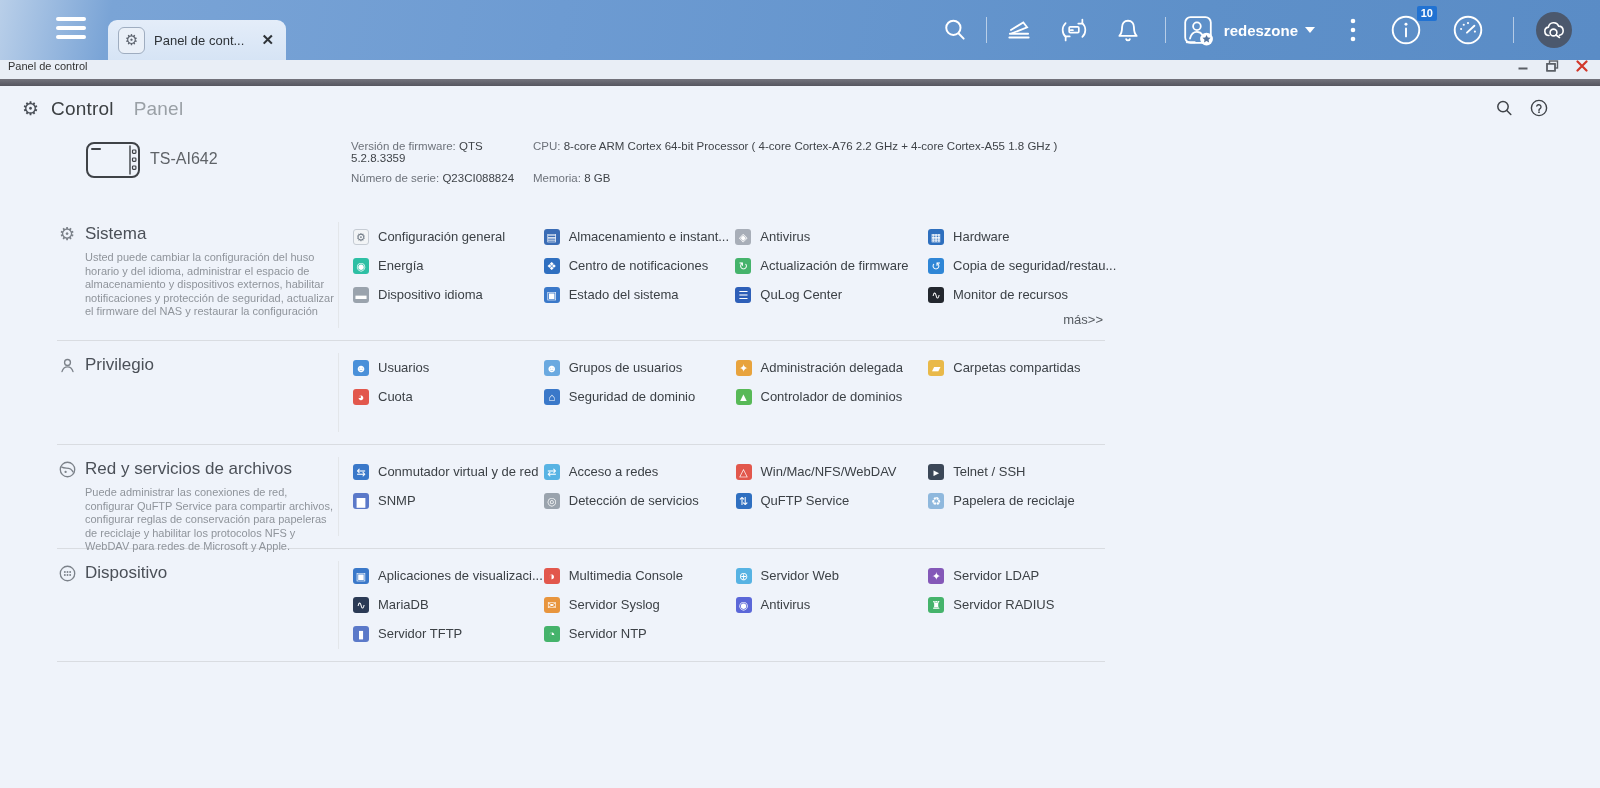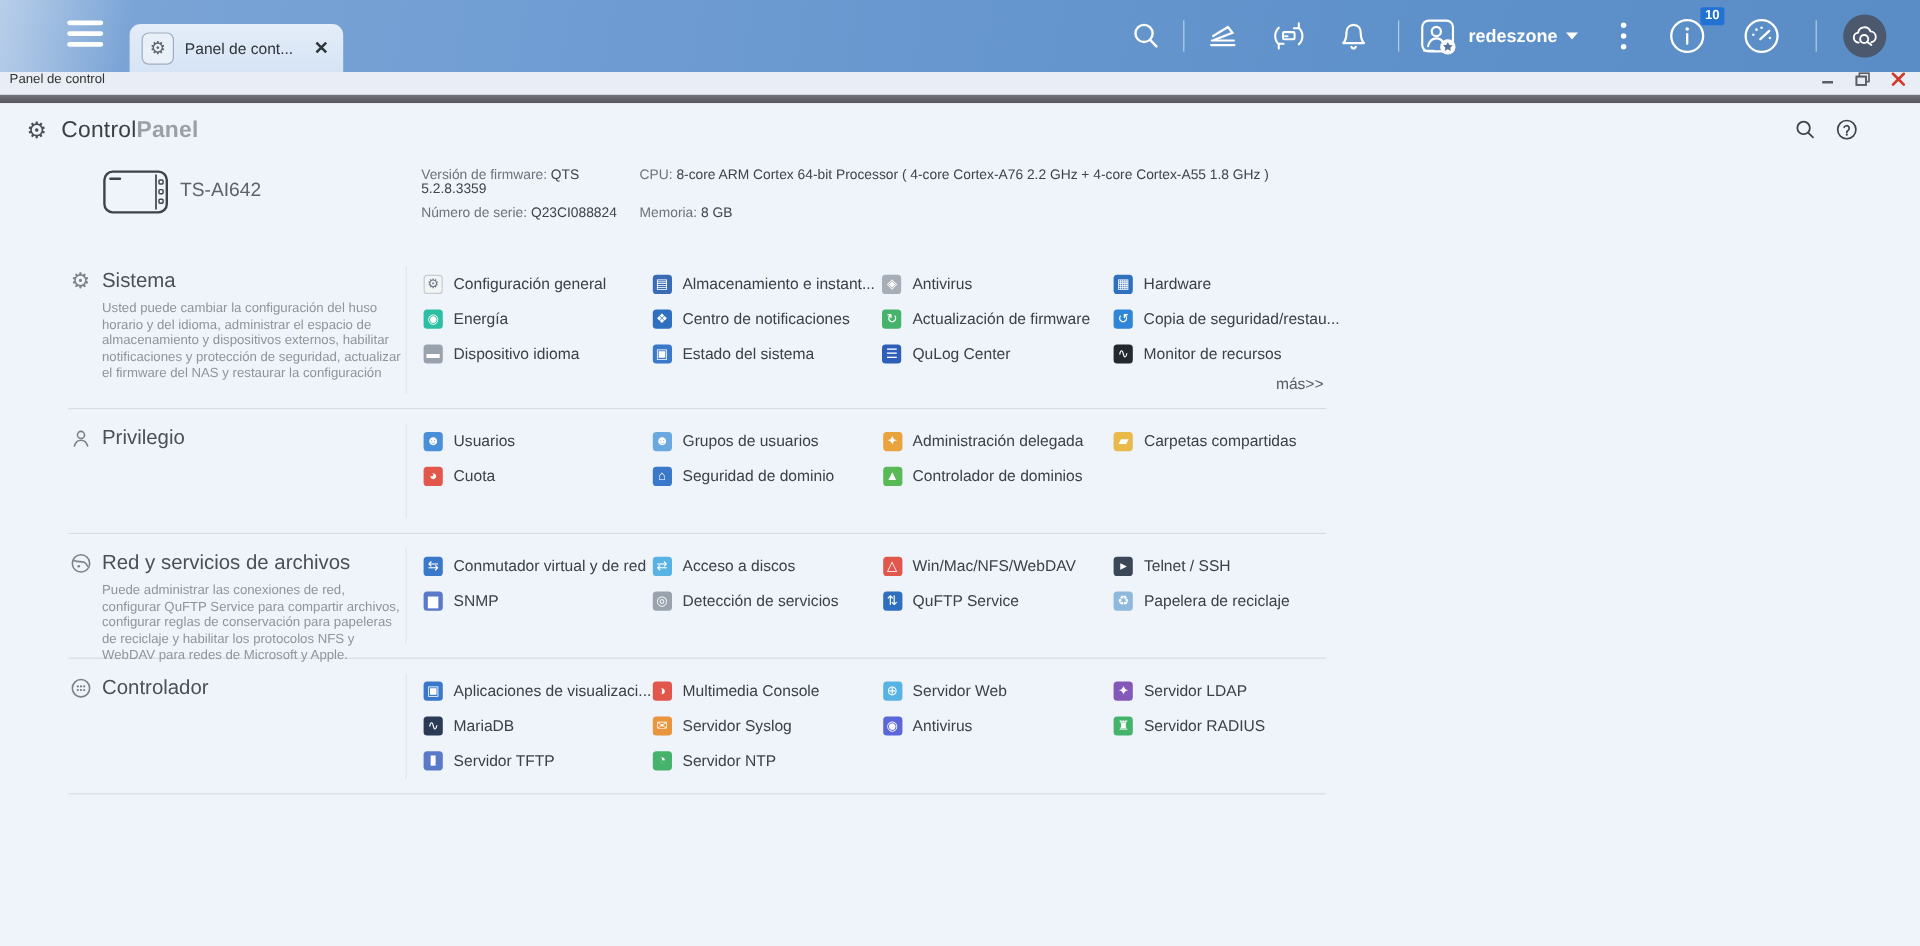--- a/index.html
+++ b/index.html
@@ -39,21 +39,21 @@
   .win-ctrls svg { cursor:pointer; }
   .darkstrip { height:7px; background:linear-gradient(#73737c,#56565f); }
 
   
   .panel { position:relative; height:702px; background:#eff3fa; }
   .panel-head { position:relative; height:44px; }
   .ph-title { position:absolute; left:22px; top:11px; display:flex; align-items:center; }
   .ph-gear { font-size:19px; color:#4a4f57; margin-right:12px; }
   .ph-name { font-size:19px; letter-spacing:.2px; }
   .ph-name b { color:#3c4043; font-weight:normal; }
-  .ph-name span { color:#9aa0a6; font-weight:bold; }
+  .ph-name span { color:#9aa0a6; font-weight:normal;padding-left:20px; }
   .ph-tools { position:absolute; right:52px; top:13px; display:flex; gap:17px; }
   .ph-tools svg { cursor:pointer; }
 
   .device-row { position:relative; height:66px; }
   .nas { position:absolute; left:84px; top:8px; }
   .model { position:absolute; left:150px; top:20px; font-size:16px; color:#5f6368; }
   .dev-info { position:absolute; left:351px; top:10px; display:grid;
     grid-template-columns:182px auto; row-gap:8px; font-size:11.5px; }
   .di-label { color:#6d727a; }
   .di-val { color:#3f4348; }
@@ -385,21 +385,21 @@
     <span class="li-label">Conmutador virtual y de red</span>
   </div>
                 <div class="link">
     <span class="li-chip" style="background: rgb(91, 121, 201);">▆</span>
     <span class="li-label">SNMP</span>
   </div>
               </div>
               <div class="lcol">
                 <div class="link">
     <span class="li-chip" style="background: rgb(87, 179, 227);">⇄</span>
-    <span class="li-label">Acceso a discos</span>
+    <span class="li-label">Acceso a redes</span>
   </div>
                 <div class="link">
     <span class="li-chip" style="background: rgb(154, 163, 173);">◎</span>
     <span class="li-label">Detección de servicios</span>
   </div>
               </div>
               <div class="lcol">
                 <div class="link">
     <span class="li-chip" style="background: rgb(226, 87, 76);">△</span>
     <span class="li-label">Win/Mac/NFS/WebDAV</span>
@@ -430,21 +430,21 @@
               <svg width="19" height="19" viewBox="0 0 20 20" fill="none" stroke="#7c828a" stroke-width="1.4">
                 <circle cx="10" cy="10" r="7.6"></circle>
                 <circle cx="7.2" cy="8.4" r="1" fill="#7c828a" stroke="none"></circle>
                   <circle cx="10" cy="8.4" r="1" fill="#7c828a" stroke="none"></circle>
                   <circle cx="12.8" cy="8.4" r="1" fill="#7c828a" stroke="none"></circle>
                 <circle cx="7.2" cy="11.6" r="1" fill="#7c828a" stroke="none"></circle>
                   <circle cx="10" cy="11.6" r="1" fill="#7c828a" stroke="none"></circle>
                   <circle cx="12.8" cy="11.6" r="1" fill="#7c828a" stroke="none"></circle>
                 </svg>
             </span>
-            <span class="sec-title">Controlador</span>
+            <span class="sec-title">Dispositivo</span>
           </div>
         </div>
         <div class="vdiv"></div>
         <div class="links-wrap">
           <div class="links-cols">
               <div class="lcol">
                 <div class="link">
     <span class="li-chip" style="background: rgb(58, 120, 201);">▣</span>
     <span class="li-label">Aplicaciones de visualizaci...</span>
   </div>

